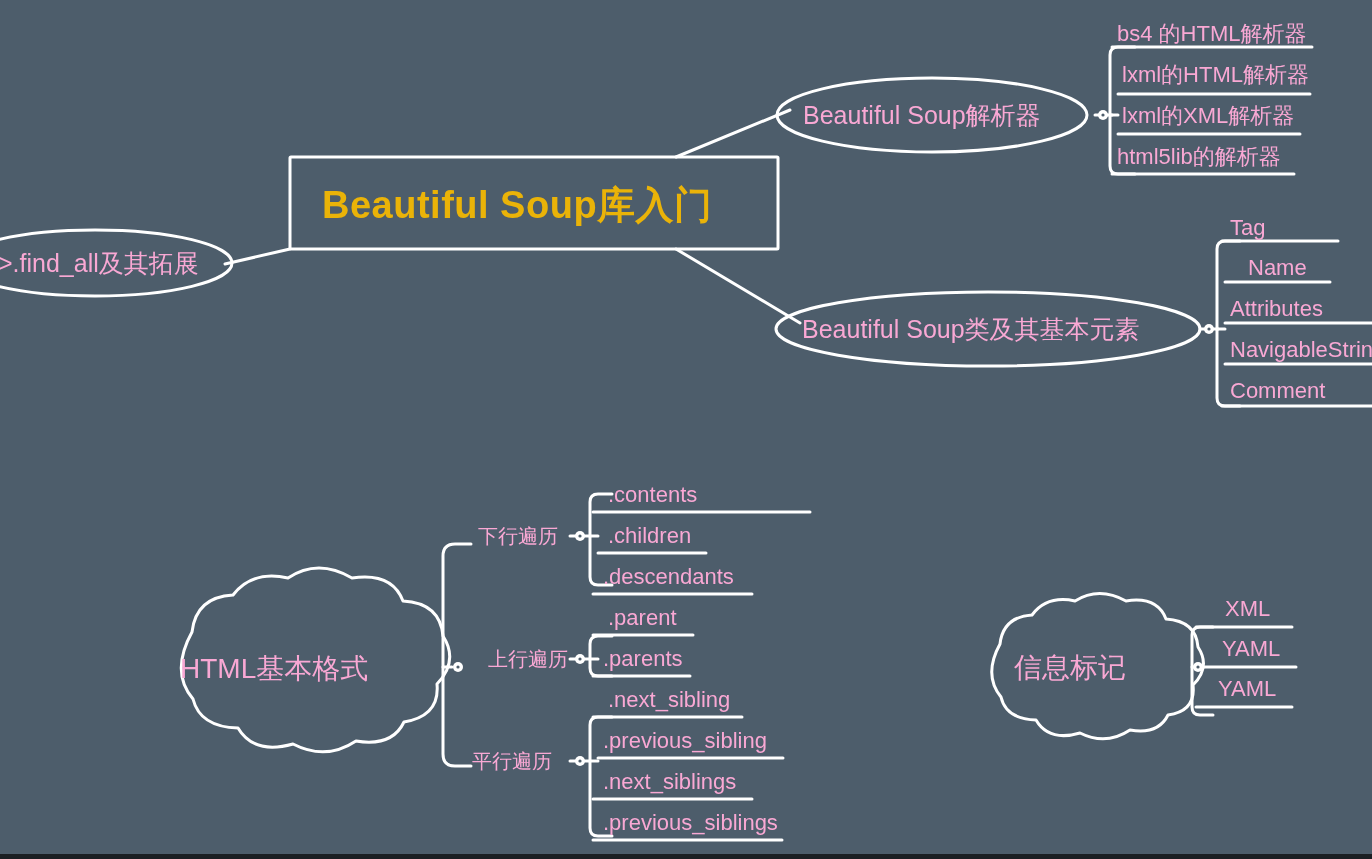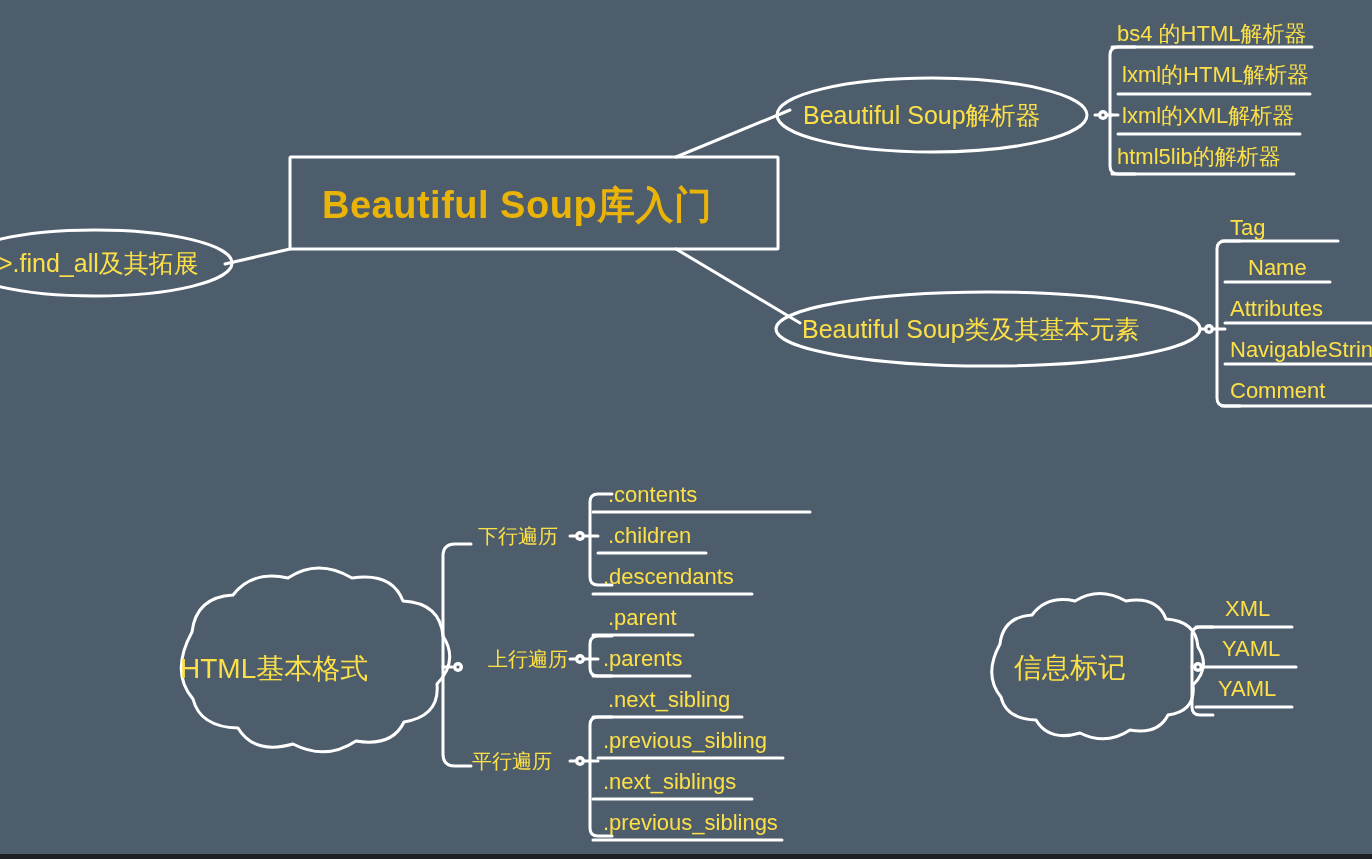--- a/index.html
+++ b/index.html
@@ -20,21 +20,21 @@
   }
   #vec {
     position: absolute;
     left: 0; top: 0;
     width: 1372px;
     height: 859px;
     pointer-events: none;
   }
   .lbl {
     position: absolute;
-    color: #fde047;
+    color: #f9a8d4;
     white-space: nowrap;
     line-height: 1;
     pointer-events: none;
   }
   
   .title-text {
     font-size: 38px;
     font-weight: bold;
     letter-spacing: 0.5px;
     color: #eab308;

